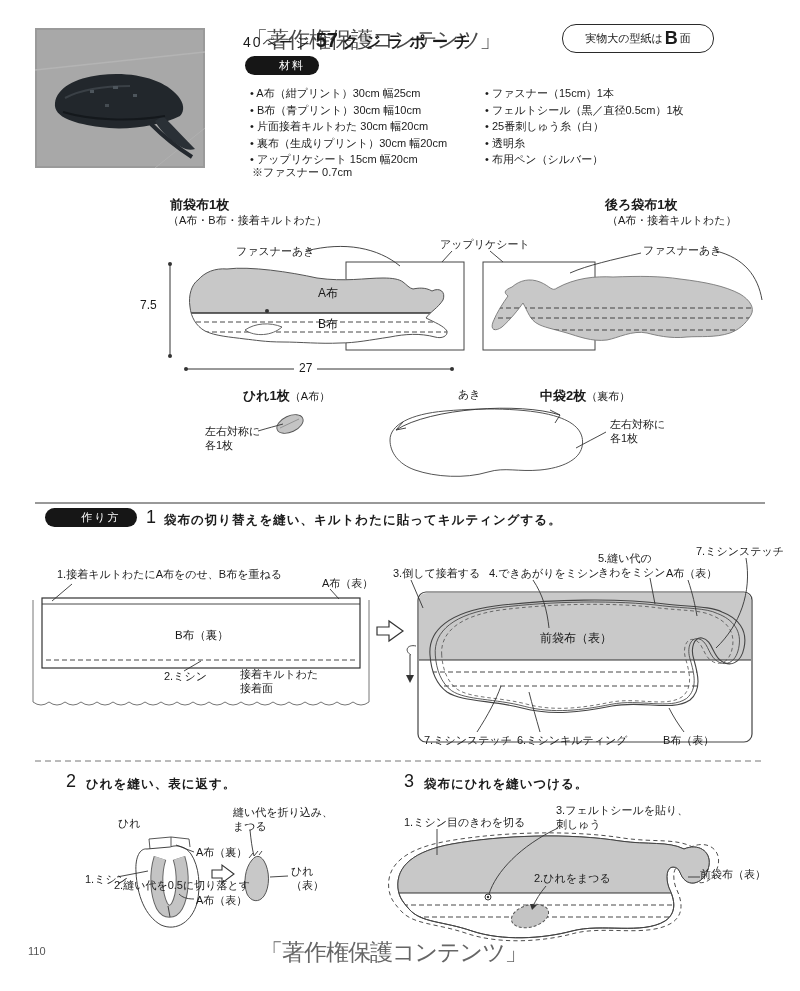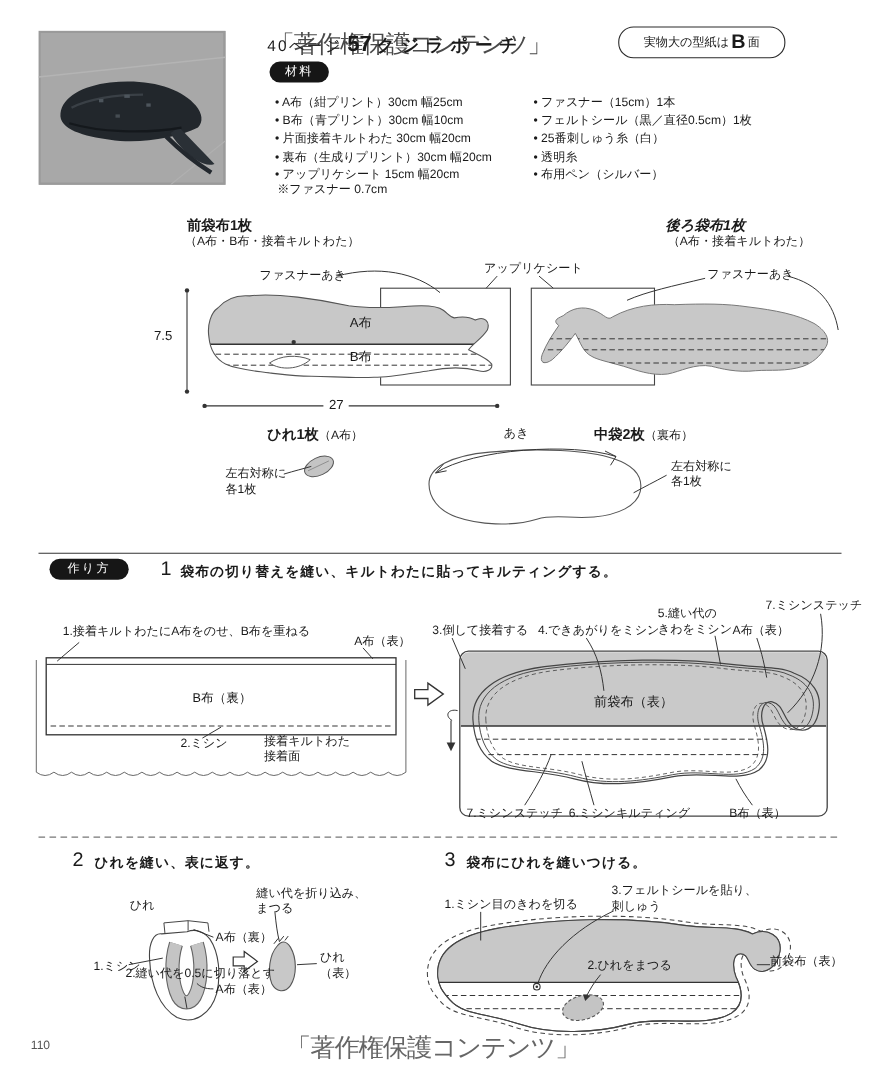--- a/index.html
+++ b/index.html
@@ -3,21 +3,21 @@
 <meta charset="utf-8">
 <style>
   html,body{margin:0;padding:0;background:#f2f2f2;}
   #page{position:relative;width:800px;height:991px;background:#fff;overflow:hidden;
         font-family:"Liberation Sans",sans-serif;color:#1a1a1a;}
   .lbl{position:absolute;font-size:11px;line-height:1.3;white-space:pre-line;}
   .sm{font-size:11px;}
   .b{font-weight:bold;}
   .h13{font-size:13px;font-weight:bold;}
   .badge{position:absolute;background:#161616;color:#fff;border-radius:11px;
-         font-size:11px;letter-spacing:2px;text-align:center;line-height:19px;height:19px;}
+         font-size:11px;letter-spacing:2px;text-align:center;line-height:19px;height:19px;padding-left:20px;}
   .stepno{position:absolute;font-size:18px;font-weight:500;}
   .steptx{position:absolute;font-size:12.5px;font-weight:bold;letter-spacing:1px;}
   .wm{position:absolute;color:#4a4a4a;letter-spacing:-1px;}
   svg{position:absolute;left:0;top:0;}
   .dash{stroke:#333;stroke-width:0.9;fill:none;stroke-dasharray:5,3;}
   .lead{stroke:#333;stroke-width:0.9;fill:none;}
 </style>
 </head>
 <body>
 
@@ -204,21 +204,21 @@
       <path d="M558,828 C520,846 496,872 489,894" class="lead"></path>
       <path d="M546,886 C540,893 536,900 533,906" class="lead"></path>
       <polygon points="530,904 537,905 532,910" fill="#333"></polygon>
     </g>
   </svg>
 
   <div class="lbl h13" style="left:170px;top:197px;">前袋布1枚</div>
   <div class="lbl sm" style="left:168px;top:213px;">（A布・B布・接着キルトわた）</div>
   <div class="lbl" style="left:236px;top:244px;">ファスナーあき</div>
   <div class="lbl" style="left:440px;top:237px;">アップリケシート</div>
-  <div class="lbl h13" style="left:605px;top:197px;font-style:italic;">後ろ袋布1枚</div>
+  <div class="lbl h13" style="left:605px;top:197px;">後ろ袋布1枚</div>
   <div class="lbl sm" style="left:607px;top:213px;">（A布・接着キルトわた）</div>
   <div class="lbl" style="left:643px;top:243px;">ファスナーあき</div>
   <div class="lbl" style="left:318px;top:286px;font-size:12px;">A布</div>
   <div class="lbl" style="left:318px;top:317px;font-size:12px;">B布</div>
   <div class="lbl" style="left:140px;top:298px;font-size:12px;">7.5</div>
   <div class="lbl" style="left:294px;top:361px;font-size:12px;background:#fff;padding:0 5px;">27</div>
   <div style="position:absolute;left:243px;top:386px;">
     <span class="h13" style="font-size:13px;">ひれ1枚</span><span class="sm">（A布）</span>
   </div>
   <div class="lbl sm" style="left:205px;top:424px;">左右対称に

